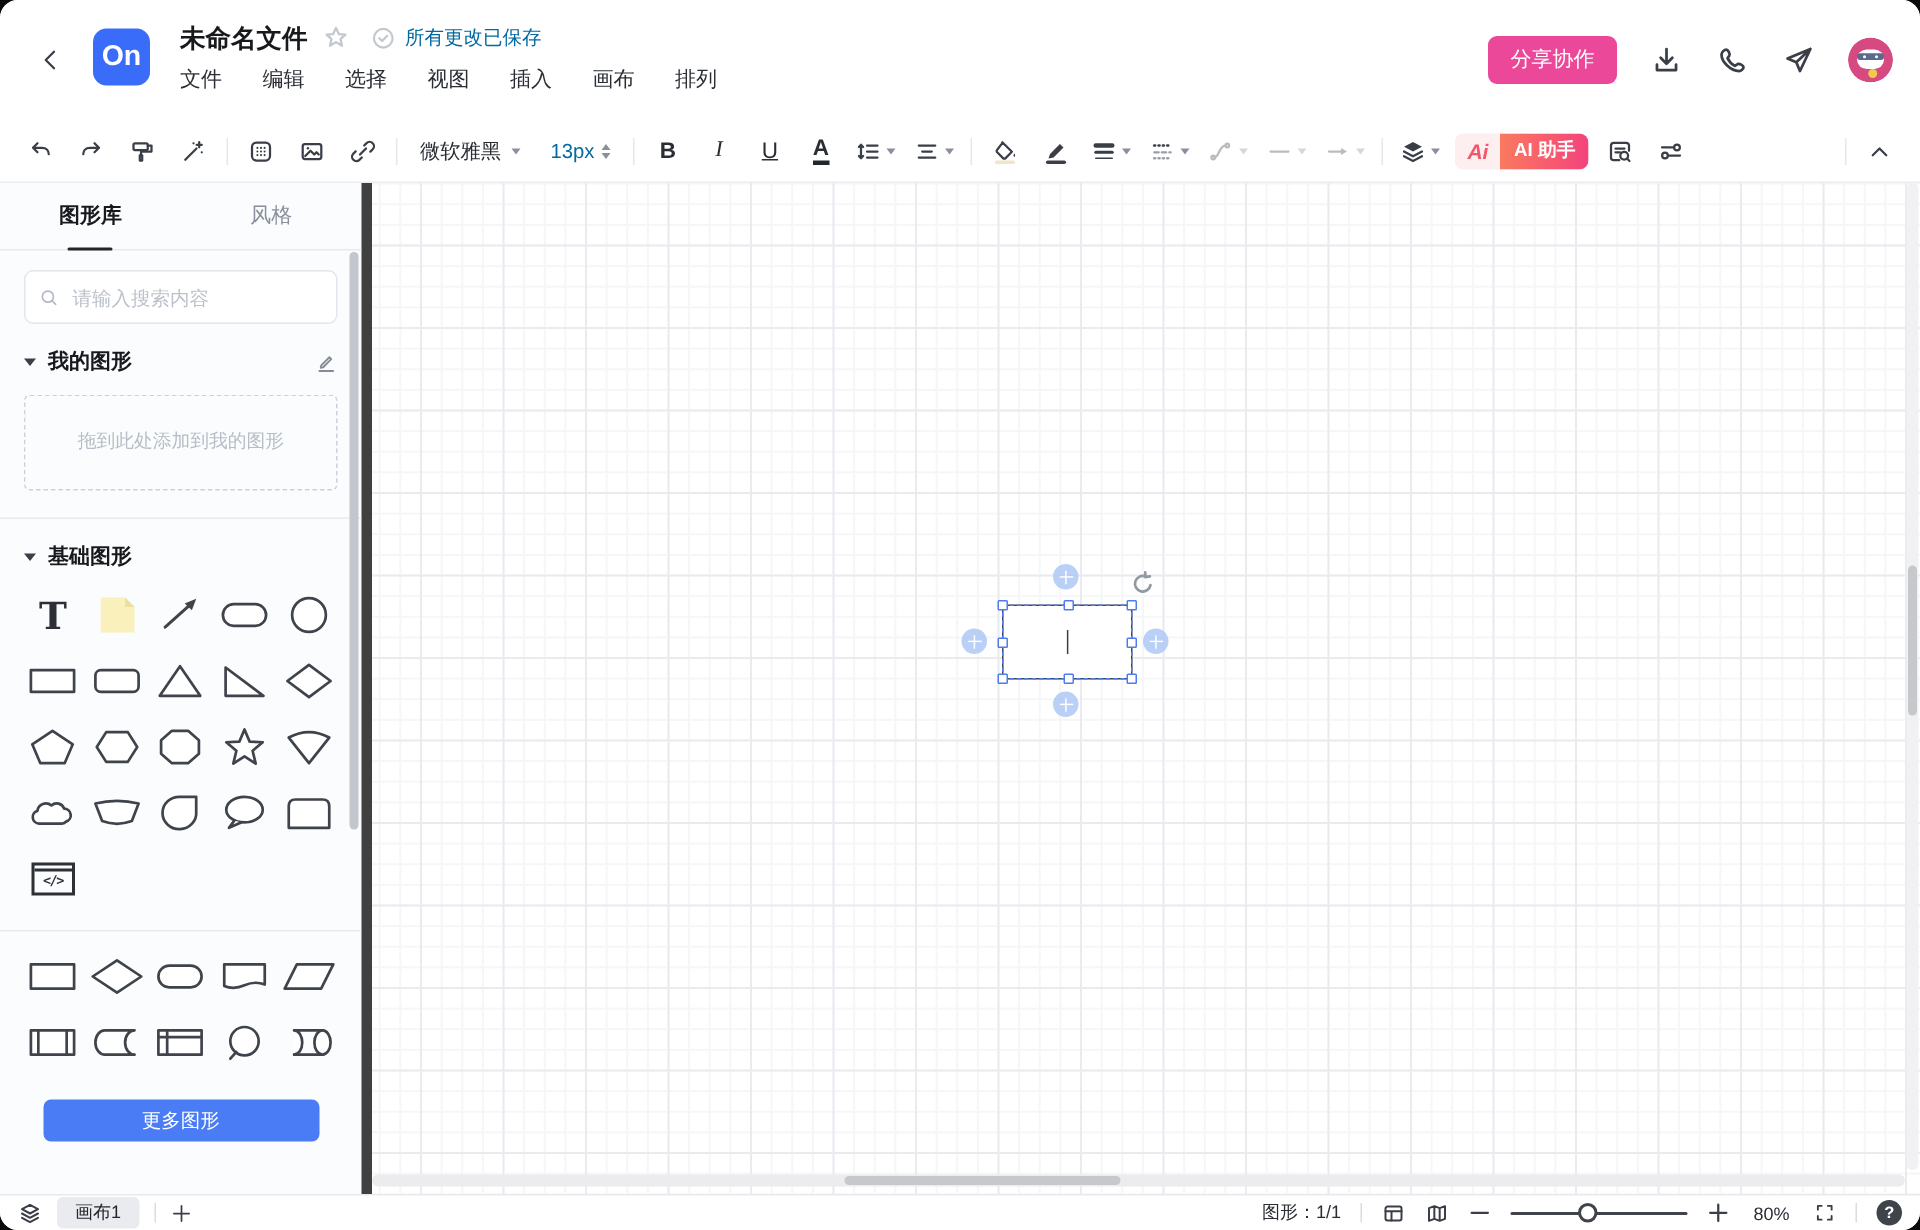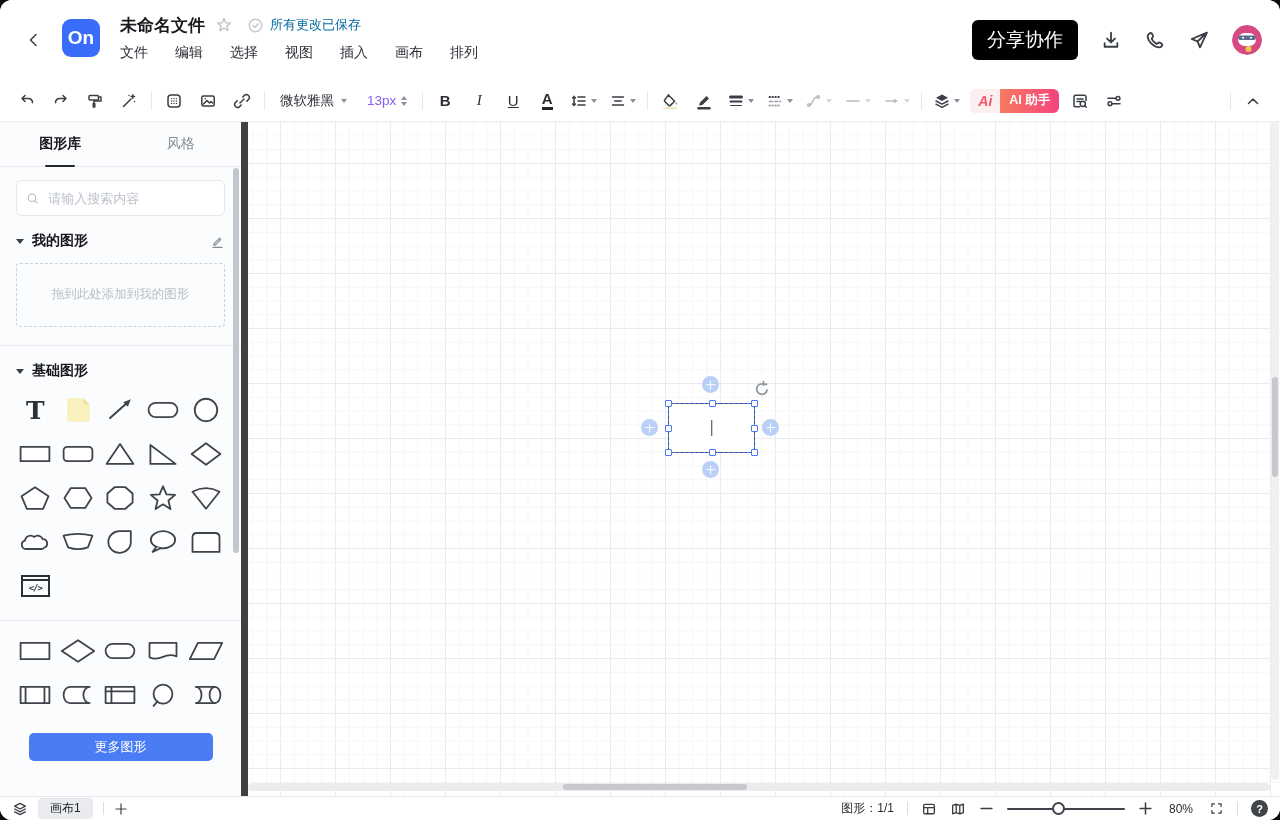--- a/index.html
+++ b/index.html
@@ -14,33 +14,33 @@
   .back-btn{position:absolute;left:22px;top:28px;width:24px;height:24px;display:flex;align-items:center;justify-content:center;cursor:pointer;}
   .logo{position:absolute;left:62px;top:19px;width:38px;height:38px;background:#3a6cfa;border-radius:9px;
         color:#fff;font-weight:700;font-size:19px;display:flex;align-items:center;justify-content:center;}
   .title-block{position:absolute;left:120px;top:12px;}
   .title-row{display:flex;align-items:center;gap:10px;height:26px;}
   .doc-title{font-size:17px;font-weight:700;color:#17191d;}
   .save-status{display:flex;align-items:center;gap:6px;color:#0369a1;font-size:13px;margin-left:4px;}
   .menu-row{display:flex;gap:27px;margin-top:6px;font-size:14px;color:#2a2e34;justify-content:center;}
   .menu-item{cursor:pointer;}
   .header-right{position:absolute;right:18px;top:0;height:80px;display:flex;align-items:center;gap:22px;}
-  .share-btn{background:#000000;color:#fff;font-size:19px;border:none;border-radius:6px;padding:7px 15px;cursor:pointer;}
+  .share-btn{background:#ec4899;color:#fff;font-size:14px;border:none;border-radius:6px;padding:7px 15px;cursor:pointer;}
   .hdr-icon{width:22px;height:22px;cursor:pointer;}
   .avatar{width:30px;height:30px;border-radius:50%;overflow:hidden;cursor:pointer;}
 
   
   .toolbar{position:absolute;top:80px;left:0;right:0;height:42px;background:#fff;border-bottom:1px solid #ebedf1;
            display:flex;align-items:center;padding:0 14px;}
   .tb-group{display:flex;align-items:center;gap:8px;}
   .tb-divider{width:1px;height:18px;background:#e5e7eb;margin:0 9px;}
   .tbtn{min-width:26px;height:26px;border-radius:4px;display:flex;align-items:center;justify-content:center;cursor:pointer;padding:0 2px;}
   .tb-caret{width:0;height:0;border-left:3.5px solid transparent;border-right:3.5px solid transparent;border-top:4px solid #8a909b;margin-left:3px;}
   .font-select{display:flex;align-items:center;gap:4px;font-size:13.5px;color:#2a2e34;cursor:pointer;padding:4px 6px;border-radius:4px;}
-  .size-select{display:flex;align-items:center;gap:5px;font-size:13.5px;color:#8b5cf6;cursor:pointer;padding:4px 6px;border-radius:4px;}
+  .size-select{display:flex;align-items:center;gap:5px;font-size:13.5px;color:#0369a1;cursor:pointer;padding:4px 6px;border-radius:4px;}
   .stepper{display:flex;flex-direction:column;gap:2px;}
   .st-up{width:0;height:0;border-left:3.5px solid transparent;border-right:3.5px solid transparent;border-bottom:4px solid #8a909b;}
   .st-dn{width:0;height:0;border-left:3.5px solid transparent;border-right:3.5px solid transparent;border-top:4px solid #8a909b;}
   .txt-btn{font-size:15px;color:#2a2e34;}
   .bold{font-weight:700;}
   .italic{font-style:italic;font-family:"Liberation Serif","DejaVu Serif",serif;}
   .underl{text-decoration:underline;}
   .fontcolor{border-bottom:3px solid #23262b;line-height:1;padding-bottom:1px;font-weight:600;}
   .disabled{opacity:.35;pointer-events:none;}
   .ai-pill{display:flex;align-items:center;height:24px;border-radius:6px;overflow:hidden;cursor:pointer;

